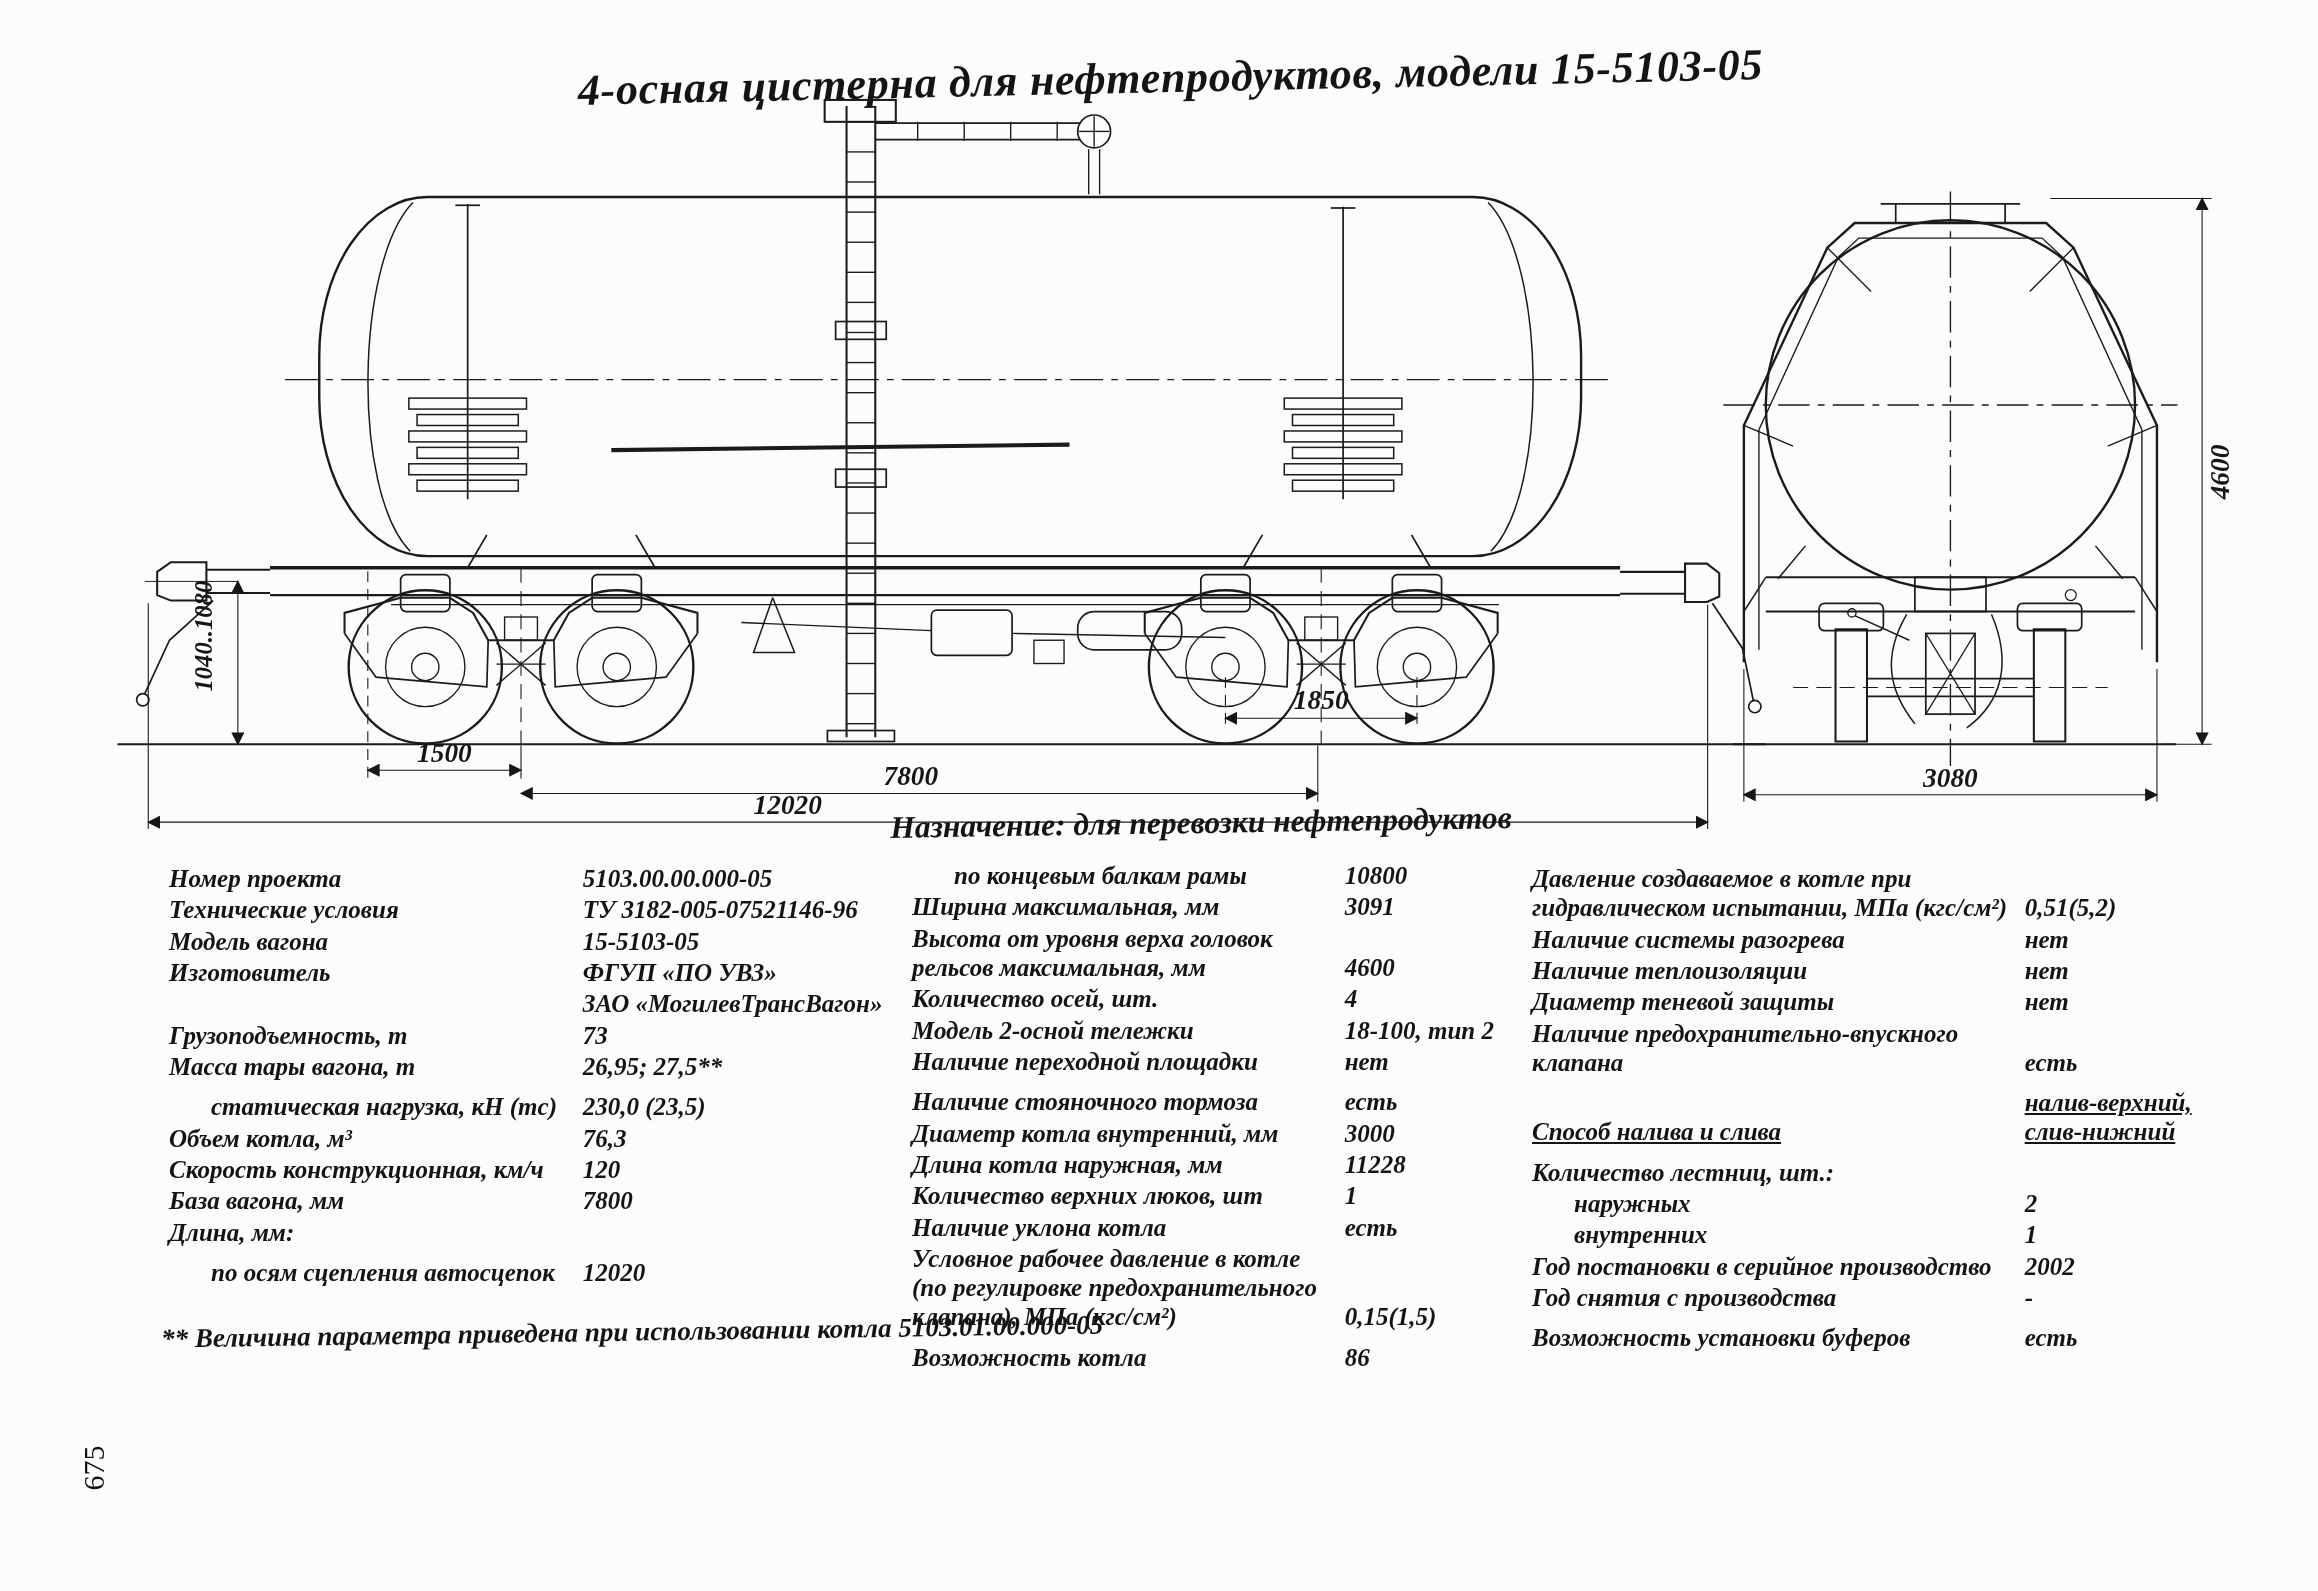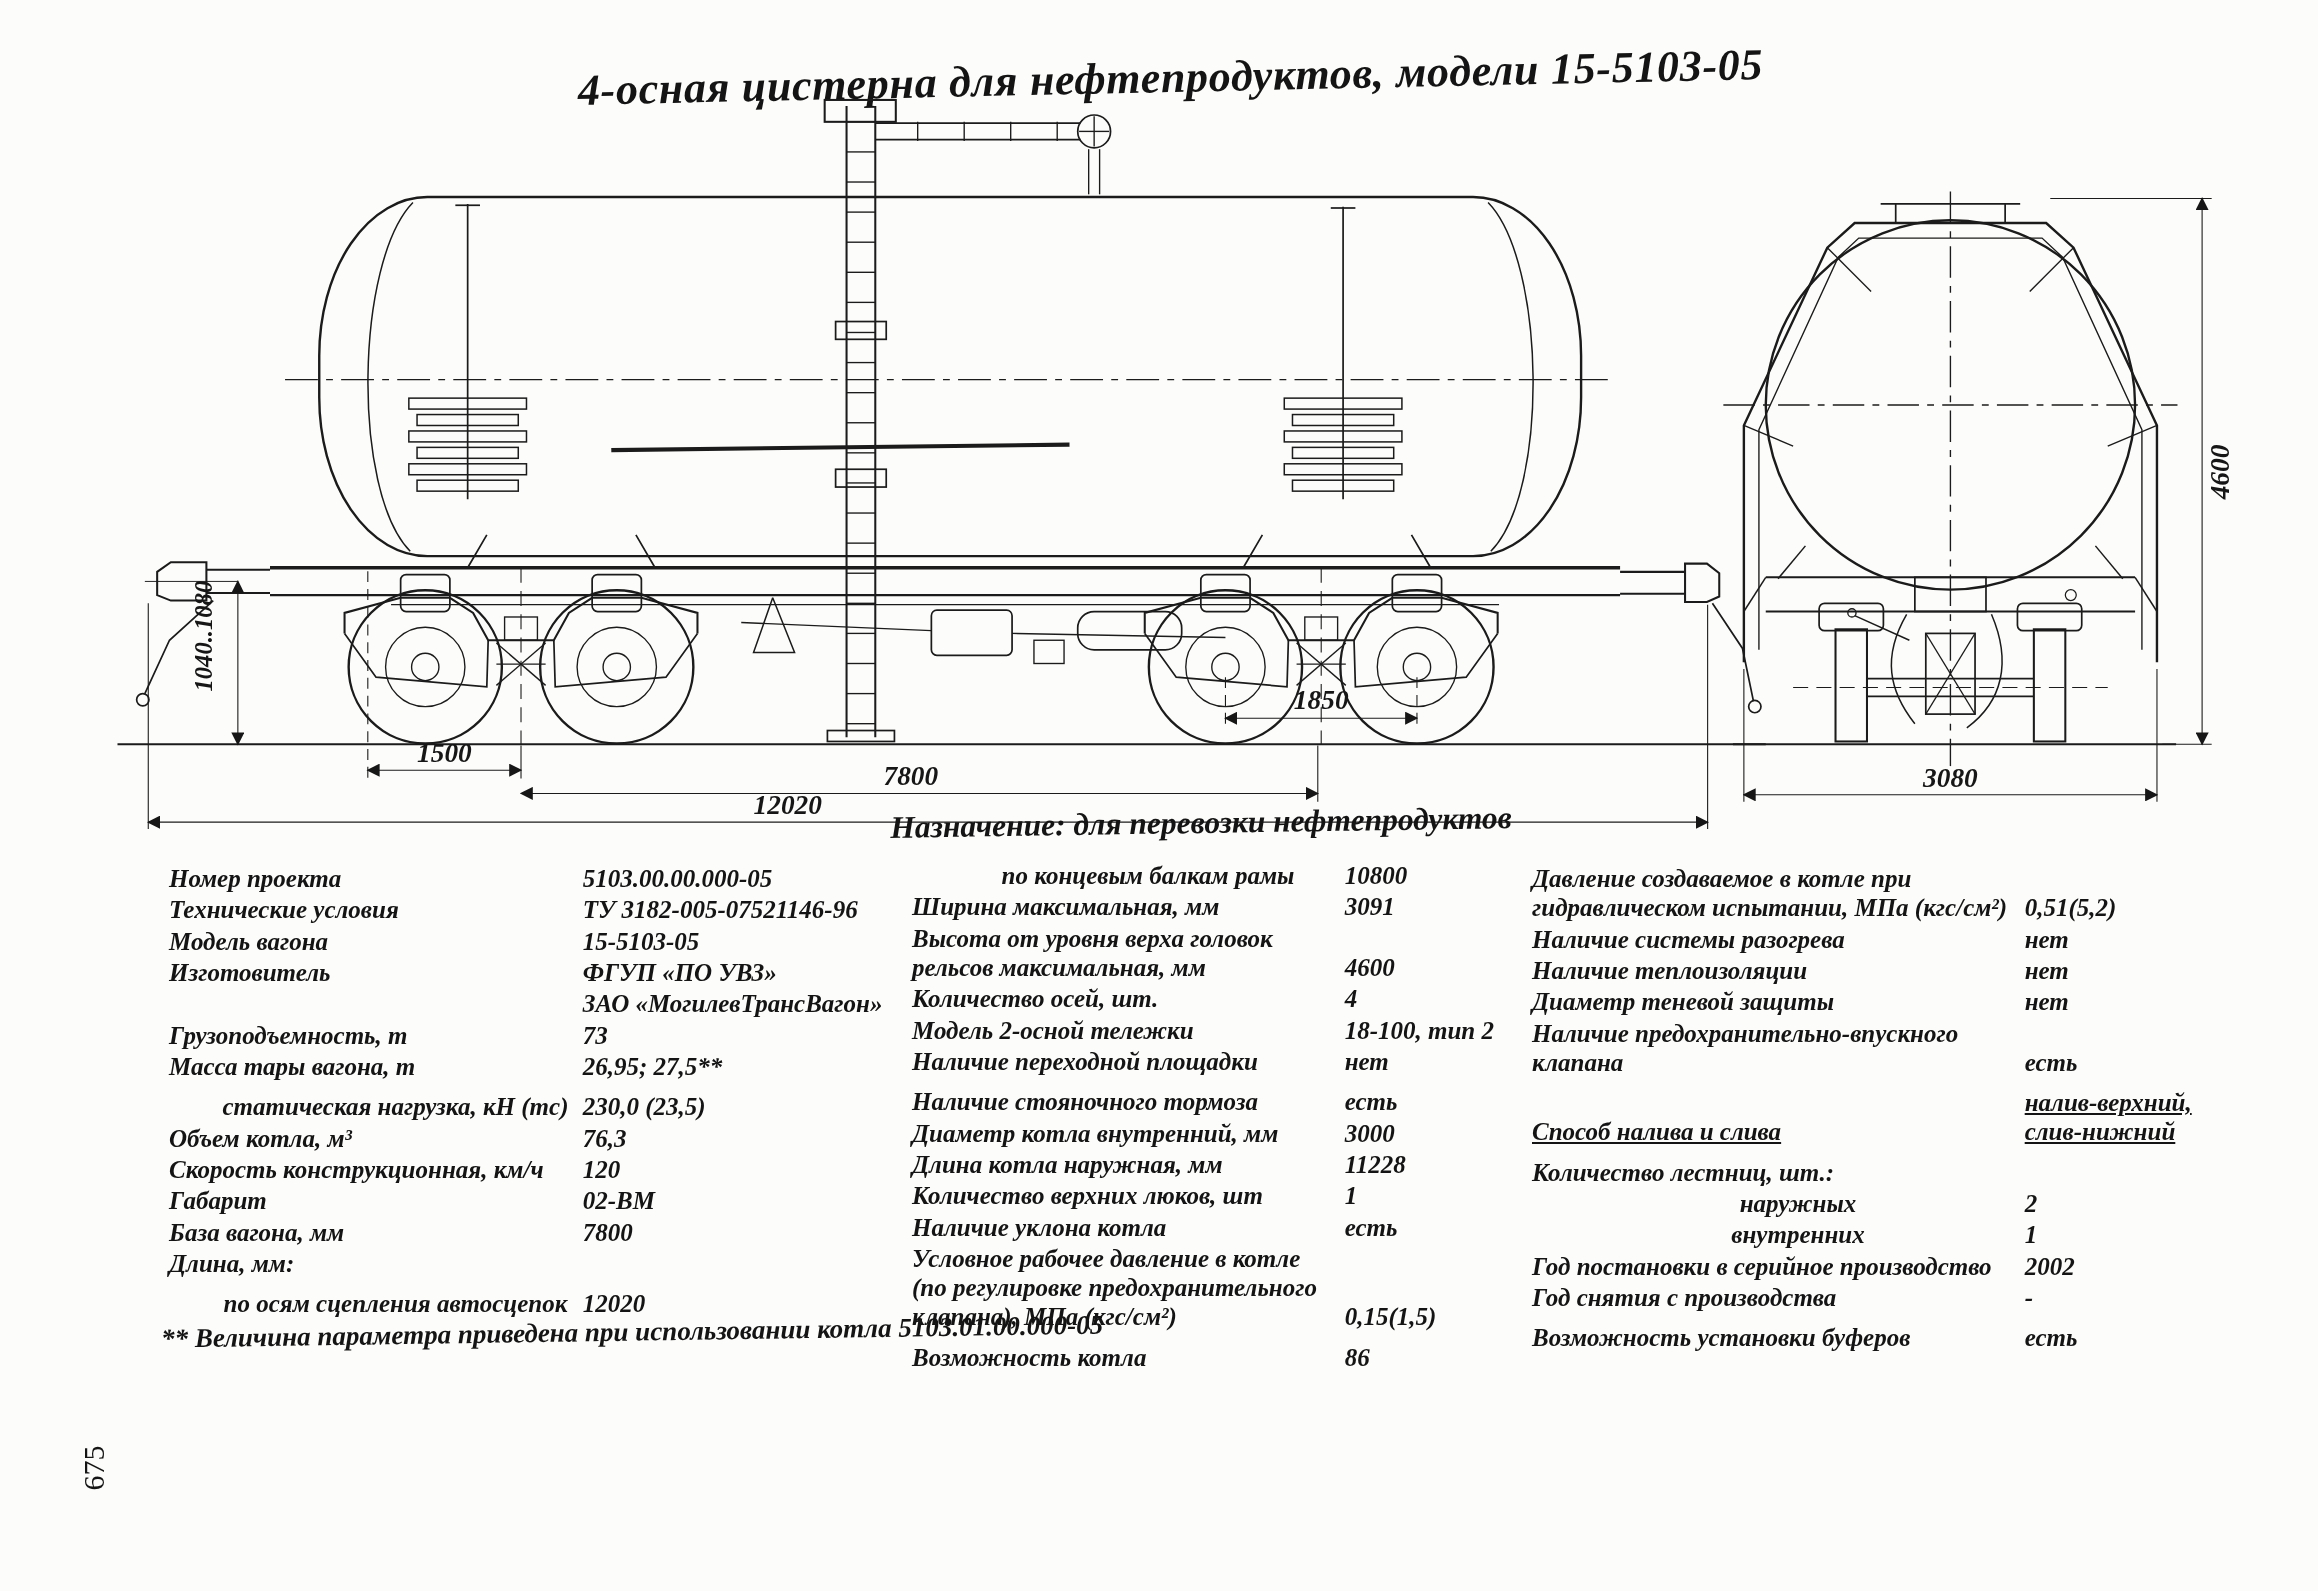--- a/index.html
+++ b/index.html
@@ -37,21 +37,21 @@
   svg text.dim-small{font-size:36px;}
   .col{
     position:absolute;
     font-size:25px;font-weight:700;font-style:italic;
     line-height:1.17;
   }
   .srow{display:flex;align-items:flex-end;margin:0 0 2.1px 0;}
   .srow.top{align-items:flex-end;text-decoration:underline;}
   .srow.gap{margin-top:11px;}
   .lbl{flex:0 0 var(--lw);white-space:pre-line;}
-  .srow.ind .lbl{padding-left:42px;box-sizing:border-box;text-align:center;}
+  .srow.ind .lbl{padding-left:42px;box-sizing:border-box;}
   .val{white-space:pre-line;padding-left:2.7px;}
   .col1{left:169px;top:864px;width:753px;--lw:411px;}
   .col2{left:912px;top:861px;width:691px;--lw:430px;}
   .col3{left:1532px;top:864px;width:773px;--lw:490px;}
   .note{
     position:absolute;left:161px;top:1316px;width:1027px;
     font-size:27px;font-weight:700;font-style:italic;
     transform:rotate(-0.85deg);
   }
   .page-number{
@@ -333,24 +333,20 @@
       </div>
       <div class="srow">
         <span class="lbl">Объем котла, м³</span>
         <span class="val">76,3</span>
       </div>
       <div class="srow">
         <span class="lbl">Скорость конструкционная, км/ч</span>
         <span class="val">120</span>
       </div>
       <div class="srow">
-        <span class="lbl">Габарит</span>
-        <span class="val">02-ВМ</span>
-      </div>
-      <div class="srow">
         <span class="lbl">База вагона, мм</span>
         <span class="val">7800</span>
       </div>
       <div class="srow">
         <span class="lbl">Длина, мм:</span>
         <span class="val"></span>
       </div>
       <div class="srow ind gap">
         <span class="lbl">по осям сцепления автосцепок</span>
         <span class="val">12020</span>

